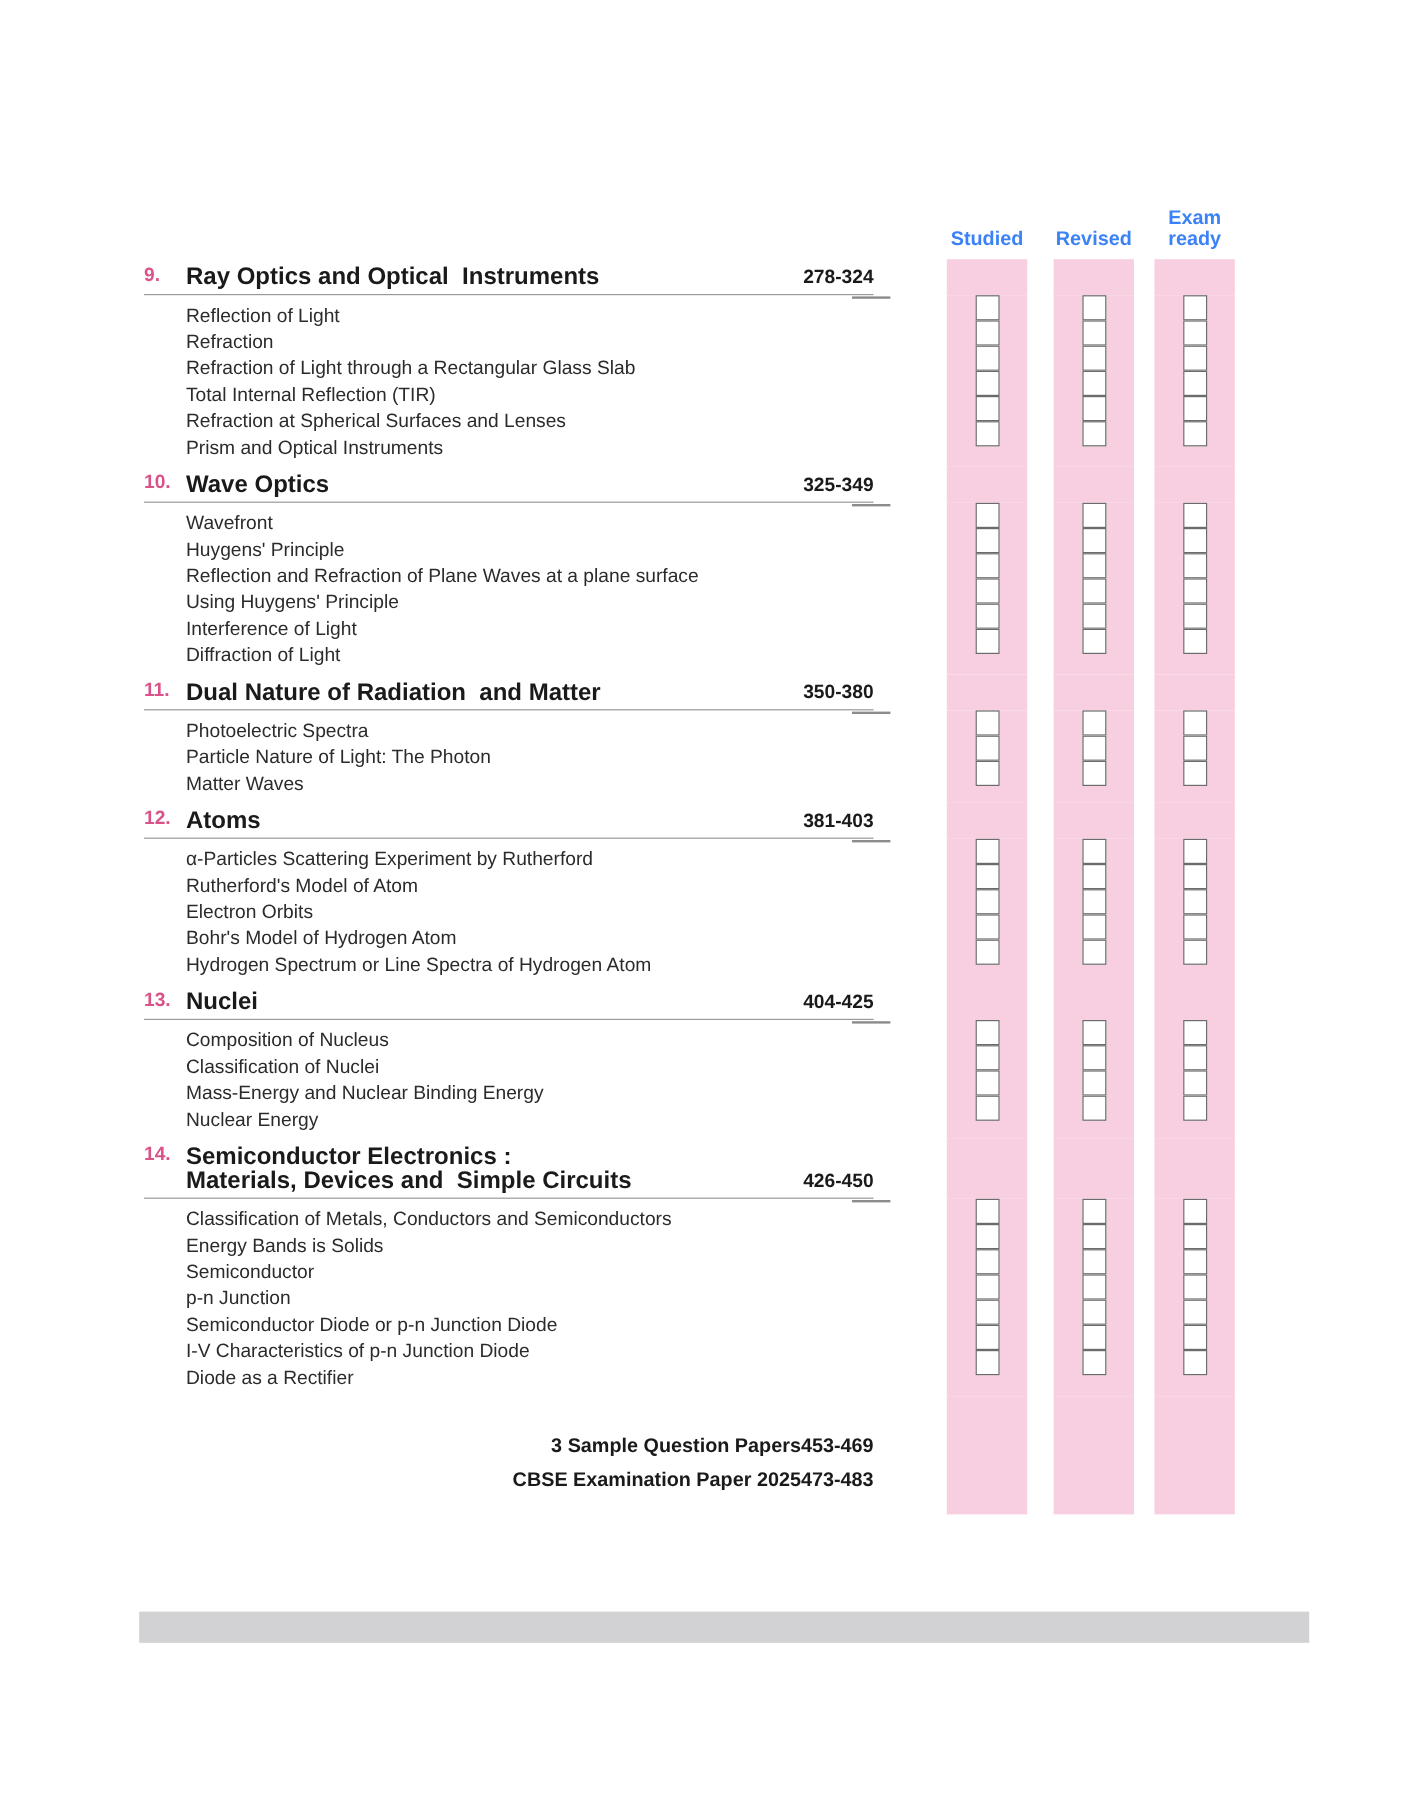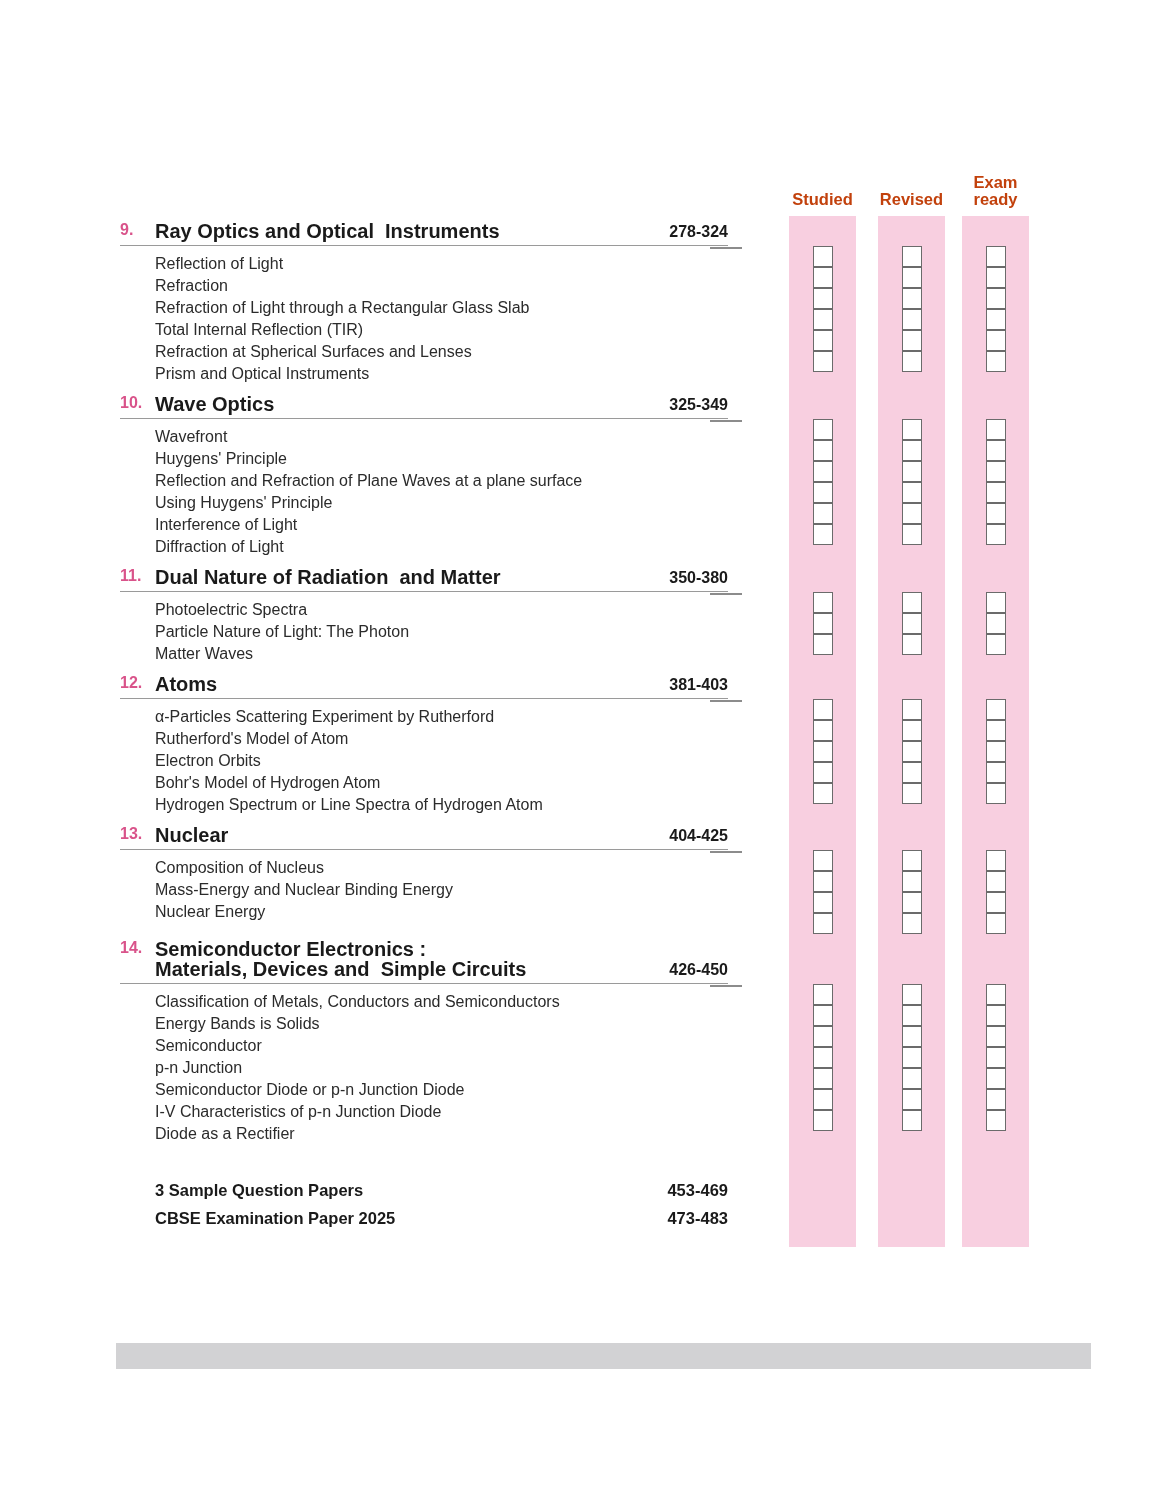--- a/index.html
+++ b/index.html
@@ -27,21 +27,21 @@
   
   .hdr-main { height: 46px; }
   .col-hdr {
     display: flex;
     align-items: flex-end;
     justify-content: center;
     text-align: left;
     font-weight: bold;
     font-size: 16.5px;
     line-height: 17px;
-    color: #c2410c;
+    color: #3b82f6;
     padding-bottom: 8px;
     white-space: pre-line;
   }
 
   
   .main-head { padding-right: 61px; }
   .ch-head {
     display: flex;
     align-items: flex-end;
     padding: 5px 0 4px 0;
@@ -97,21 +97,21 @@
     padding-top: 0px;
   }
   .checkbox {
     width: 18px;
     height: 19px;
     background: #ffffff;
     border: 1.5px solid var(--cbx, #6b6b6b);
   }
 
   
-  .extras { padding: 30px 61px 12px 35px; }
+  .extras { padding: 30px 61px 12px 35px; text-align: right; }
   .extra-line {
     display: flex;
     align-items: baseline;
     font-weight: bold;
     font-size: 16.5px;
     line-height: 22px;
     color: var(--headtext, #1a1a1a);
     margin-bottom: 6px;
   }
   .extra-title { flex: 1; }
@@ -328,31 +328,32 @@
           <div class="checkbox"></div>
           <div class="checkbox"></div>
           <div class="checkbox"></div>
           <div class="checkbox"></div>
           <div class="checkbox"></div>
         </div>
       </div>
       <div class="cell main-head">
         <div class="ch-head">
           <div class="ch-num">13.</div>
-          <div class="ch-title">Nuclear</div>
+          <div class="ch-title">Nuclei</div>
           <div class="ch-pages">404-425</div>
         </div>
       </div>
       <div class="cell band"></div>
       <div class="cell gap"></div>
       <div class="cell band"></div>
       <div class="cell gap"></div>
       <div class="cell band"></div>
       <div class="cell topics">
         <div class="topic">Composition of Nucleus</div>
+        <div class="topic">Classification of Nuclei</div>
         <div class="topic">Mass-Energy and Nuclear Binding Energy</div>
         <div class="topic">Nuclear Energy</div>
       </div>
       <div class="cell band">
         <div class="boxes">
           <div class="checkbox"></div>
           <div class="checkbox"></div>
           <div class="checkbox"></div>
           <div class="checkbox"></div>
         </div>

